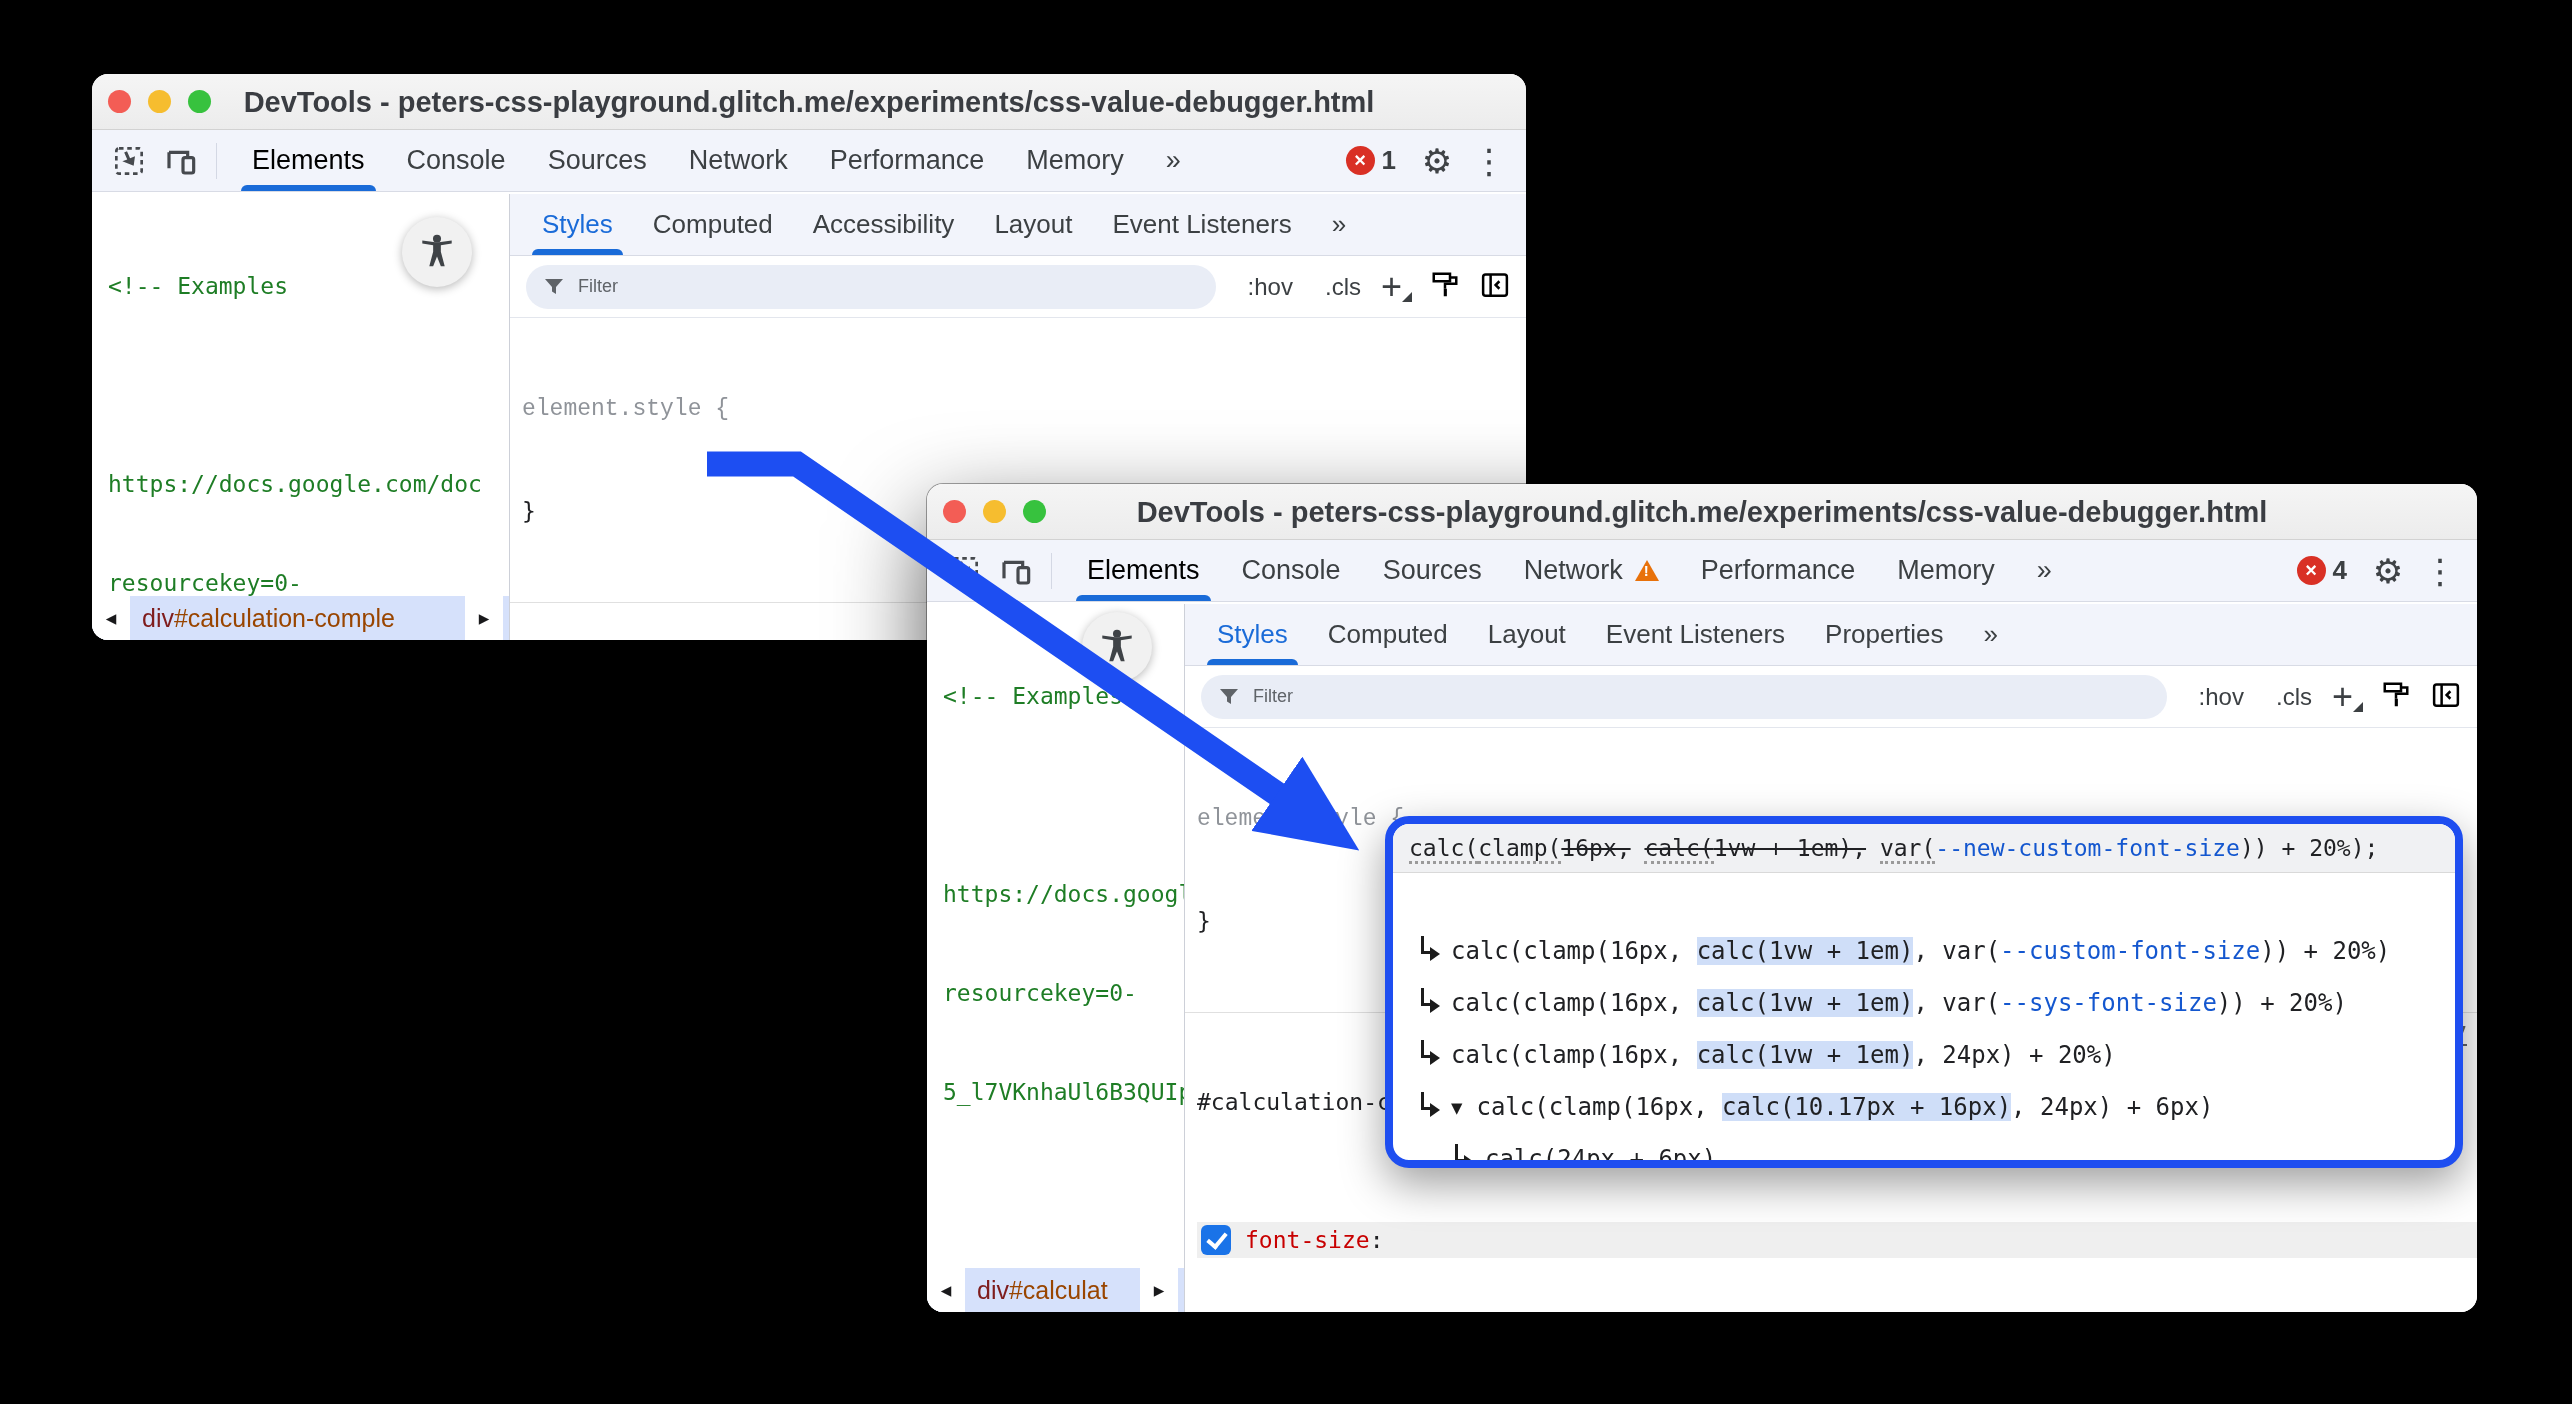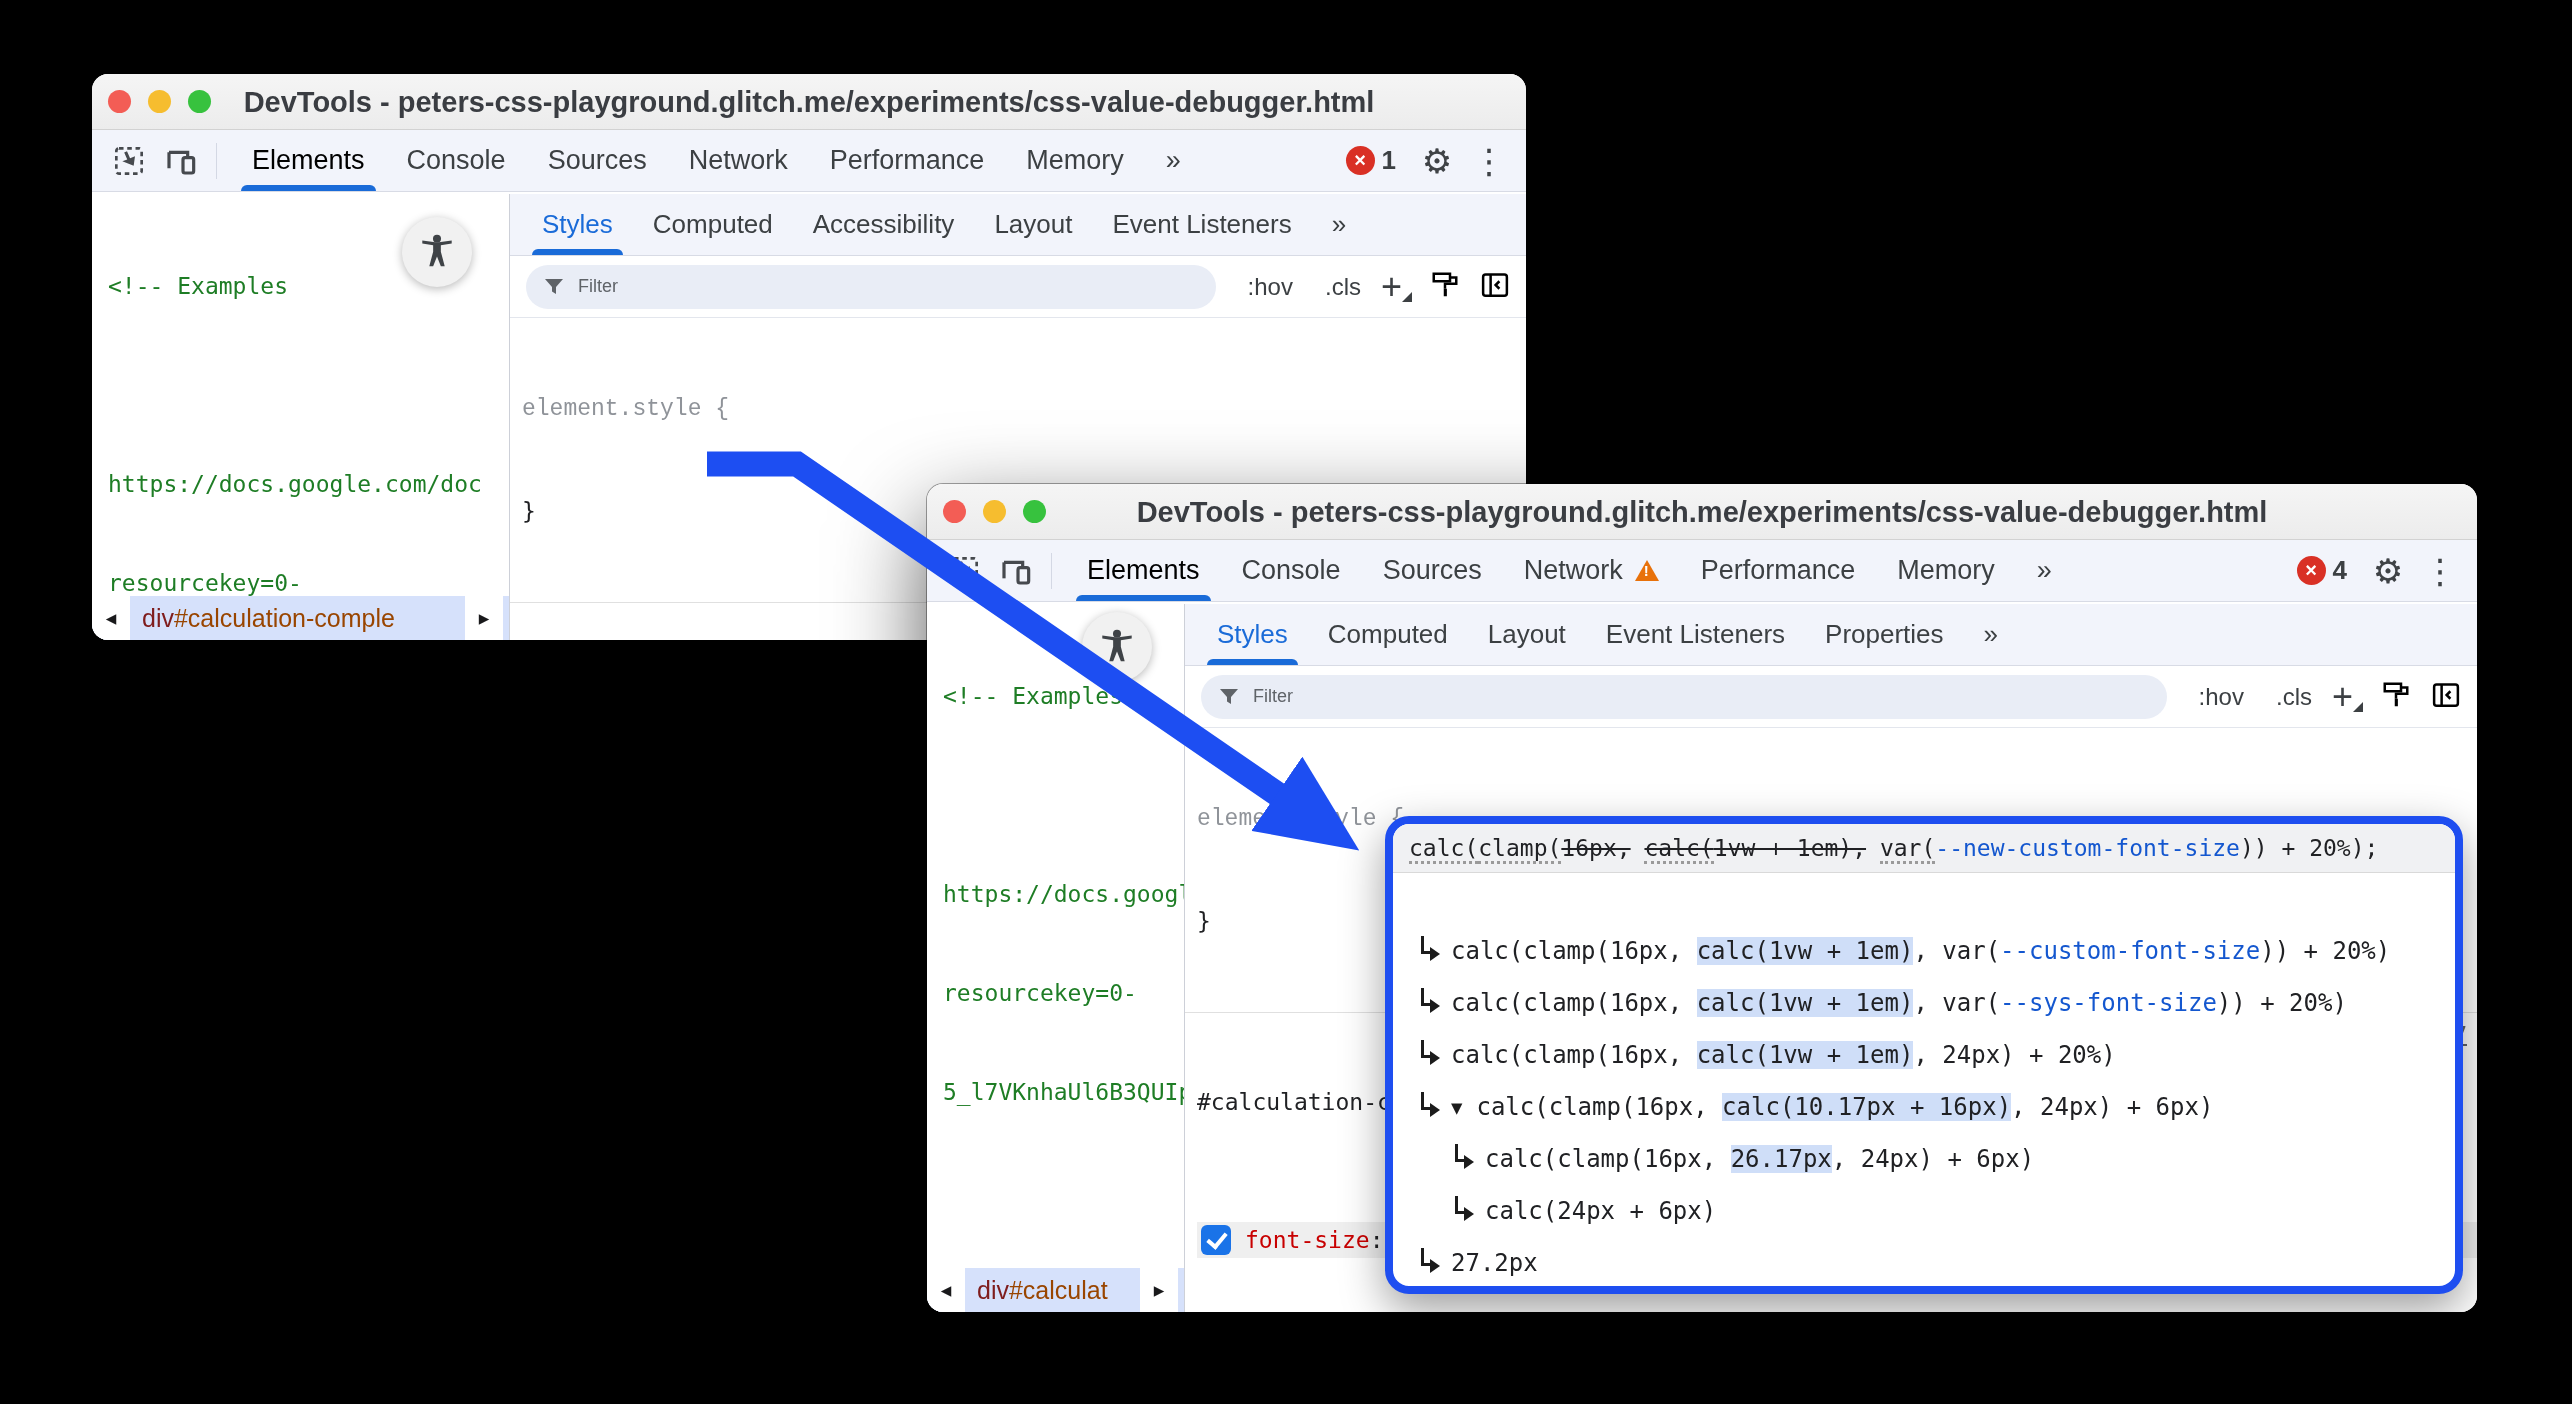--- a/index.html
+++ b/index.html
@@ -78,21 +78,21 @@
                   border:solid #fff; border-width:0 4px 4px 0; transform:rotate(40deg); }
 
   
   .cm { color:#1e7d25; } .gy { color:#8f9399;font-family:Liberation Mono, monospace; } .tg { color:#7f1d1d; } .at { color:#994500; } .tx { color:#202124; } .pr { color:#c80000; }
   .st { text-decoration:line-through; }
   .hl { background:#cfdef8; }
   .bl { color:#1457cf; }
   .du { border-bottom:3px dotted #9a9a9a; }
 
   
-  .popup { position:absolute; left:1385px; top:816px; width:1078px; height:478px; z-index:20;
+  .popup { position:absolute; left:1385px; top:816px; width:1078px; height:352px; z-index:20;
            background:#fff; border:8px solid #1e4ef0; border-radius:24px;
            box-shadow:0 16px 44px rgba(0,0,0,.38); overflow:hidden; }
   .popval { background:#f0f1f3; border-bottom:1px solid #d9d9d9; border-radius:14px 14px 0 0;
             padding:11px 16px; font:23px "DejaVu Sans Mono", monospace; white-space:pre; color:#202124; }
   .traces { padding:16px 0 0 28px;margin-top:36px; }
   .trline { height:52px; display:flex; align-items:center; font:24px "DejaVu Sans Mono", monospace;
             white-space:pre; color:#202124; }
   .trline.indent { padding-left:34px; }
   .conn { width:14px; height:18px; border-left:3px solid #1c1c1c; border-bottom:3px solid #1c1c1c;
           position:relative; margin:-12px 16px 0 0; flex:none; }
@@ -370,21 +370,20 @@
       </svg>
   </div>
 
   <div class="popup">
     <div class="popval"><span class="du">calc(</span><span class="du">clamp(</span><span class="st">16px,</span><span class="tx"> </span><span class="st du">calc(</span><span class="st">1vw + 1em),</span><span class="tx"> </span><span class="du">var(</span><span class="bl">--new-custom-font-size</span><span class="tx">)) + 20%);</span></div>
     <div class="traces">
       <div class="trline"><span class="conn"></span><span><span class="tx">calc(clamp(16px, </span><span class="hl">calc(1vw + 1em)</span><span class="tx">, var(</span><span class="bl">--custom-font-size</span><span class="tx">)) + 20%)</span></span></div>
       <div class="trline"><span class="conn"></span><span><span class="tx">calc(clamp(16px, </span><span class="hl">calc(1vw + 1em)</span><span class="tx">, var(</span><span class="bl">--sys-font-size</span><span class="tx">)) + 20%)</span></span></div>
       <div class="trline"><span class="conn"></span><span><span class="tx">calc(clamp(16px, </span><span class="hl">calc(1vw + 1em)</span><span class="tx">, 24px) + 20%)</span></span></div>
       <div class="trline"><span class="conn"></span><span class="tri">▼</span><span><span class="tx">calc(clamp(16px, </span><span class="hl">calc(10.17px + 16px)</span><span class="tx">, 24px) + 6px)</span></span></div>
-      <div class="trline indent"><span class="conn"></span><span><span class="tx">calc(clamp(16px, </span><span class="hl">26.17px</span><span class="tx">, 24px) + 6px)</span></span></div>
       <div class="trline indent"><span class="conn"></span><span><span class="tx">calc(24px + 6px)</span></span></div>
       <div class="trline"><span class="conn"></span><span><span class="tx">27.2px</span></span></div>
     </div>
   </div>
 
   <svg id="arrow-svg" width="2572" height="1404" viewBox="0 0 2572 1404">
     <defs>
       <marker id="ah" viewBox="0 0 4 3.6" refX="0.3" refY="1.8" markerWidth="4" markerHeight="3.6" orient="auto">
         <polygon points="0 0, 4 1.8, 0 3.6" fill="#1d4ef2"></polygon>
       </marker>

